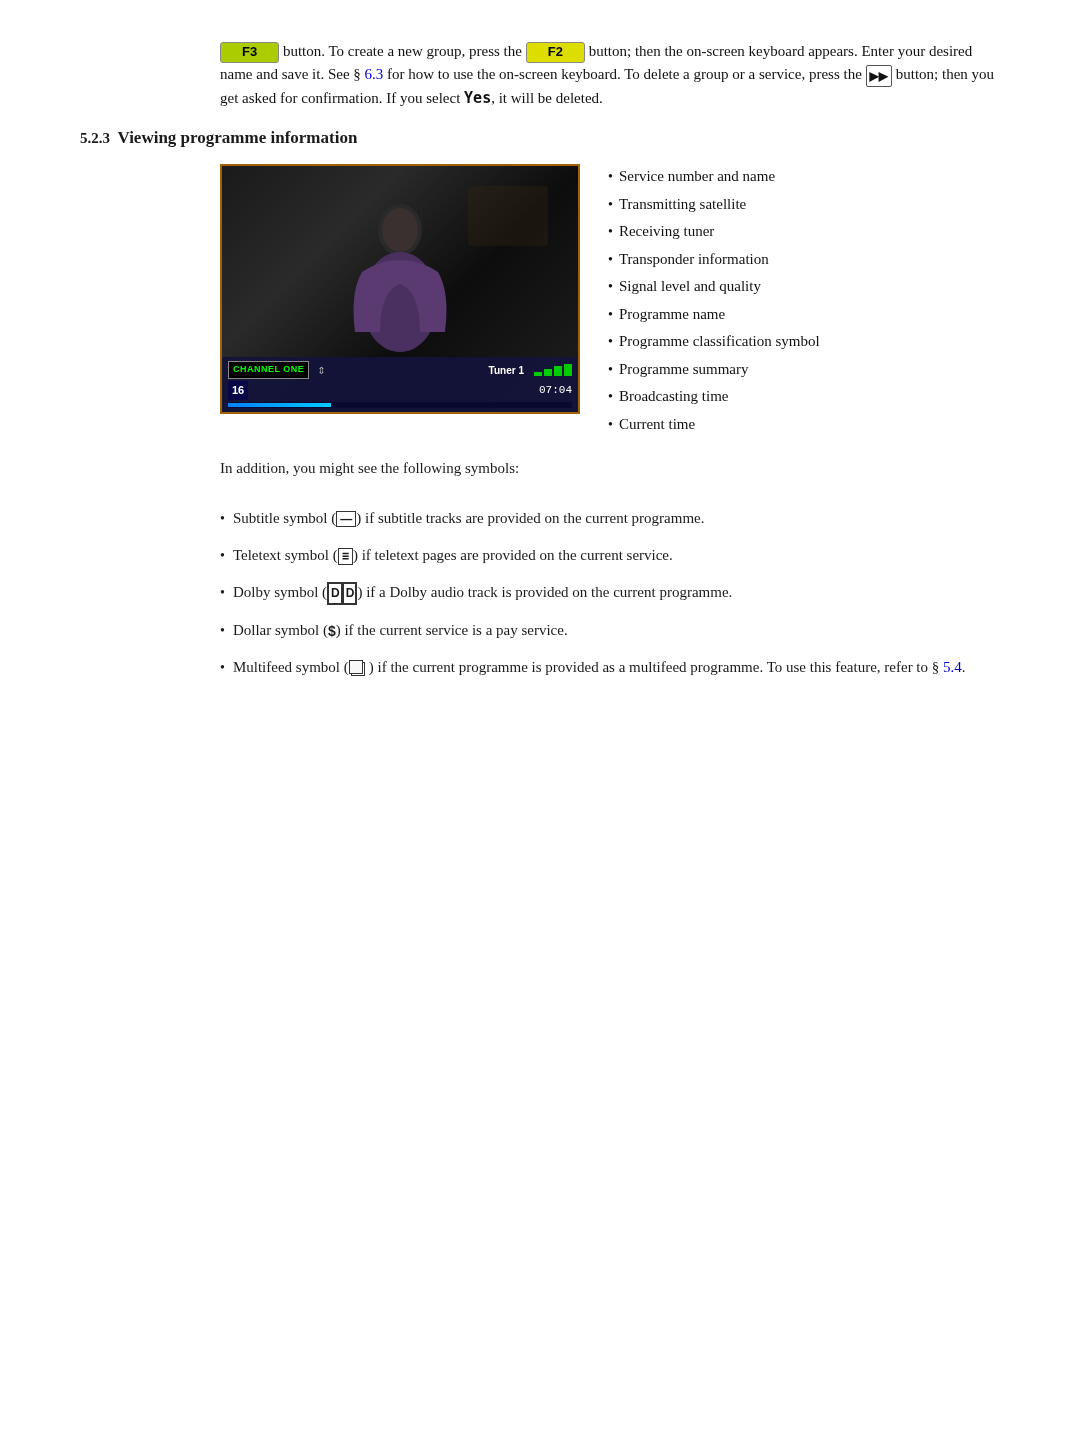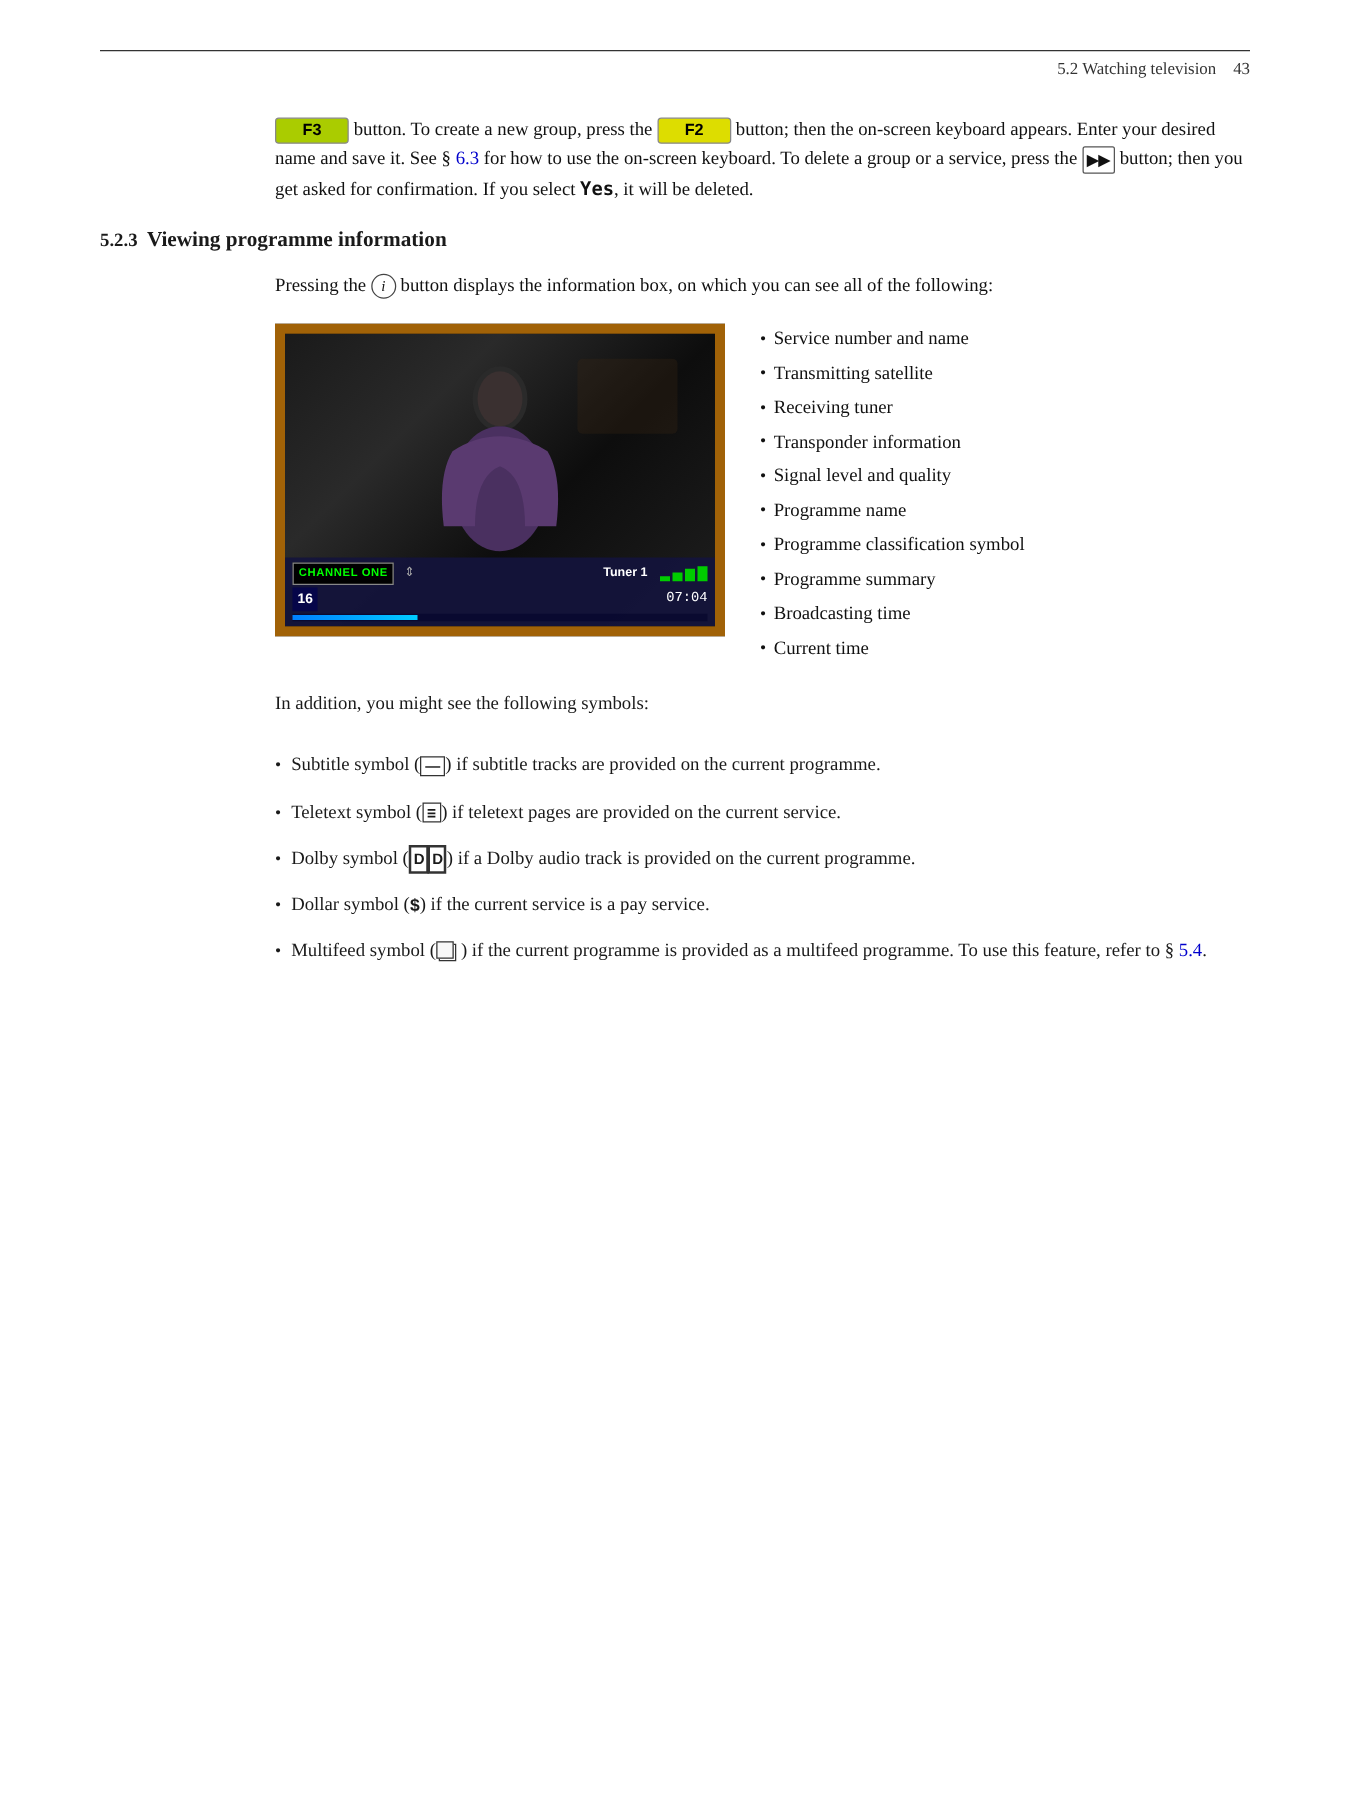--- a/index.html
+++ b/index.html
@@ -74,21 +74,21 @@
       gap: 28px;
       margin-bottom: 18px;
     }
 
     
     .tv-screenshot {
       width: 360px;
       min-width: 360px;
       height: 250px;
       background: #111;
-      border: 8px solid #a16207;
+      border: 2px solid #a16207;
       position: relative;
       overflow: hidden;
       flex-shrink: 0;
     }
 
     
     .tv-content {
       width: 100%;
       height: 100%;
       background: linear-gradient(135deg, #1a1a1a 0%, #2a2a2a 30%, #0d0d0d 60%, #1f1f1f 100%);
@@ -315,36 +315,30 @@
       font-family: "Georgia", serif;
       vertical-align: middle;
     }
 
   </style>
 </head>
 <body>
 
 <div class="page">
 
-  <div class="page-header">
-    <span>5.2 Watching television</span>&nbsp;&nbsp;&nbsp;&nbsp;<span>43</span>
-  </div>
 
   <div class="content-block">
     <span class="key-btn green-bg">F3</span><span> button. To create a new group, press the </span><span class="key-btn yellow-bg">F2</span><span> button; then the on-screen keyboard appears. Enter your desired name and save it. See § </span><a class="blue-link">6.3</a><span> for how to use the on-screen keyboard. To delete a group or a service, press the </span><span class="skip-icon">▶▶</span><span> button; then you get asked for confirmation. If you select </span><span style="font-family:monospace;font-weight:bold;">Yes</span><span>, it will be deleted.</span>
   </div>
 
   <div style="display:flex; align-items:baseline; margin-bottom:16px; margin-left:0;">
     <span class="section-number">5.2.3</span>&nbsp;&nbsp;
     <span style="font-size:17px; font-weight:bold;">Viewing programme information</span>
   </div>
 
-  <div class="content-block section-intro">
-    <span>Pressing the </span><span class="i-circle"><i>i</i></span><span> button displays the information box, on which you can see all of the following:</span>
-  </div>
 
   <div class="content-block">
     <div class="info-section">
 
       <div class="tv-screenshot">
         <div class="tv-content">
 
           <svg style="position:absolute;bottom:50px;left:50%;transform:translateX(-50%);width:120px;height:160px;" viewBox="0 0 120 160" xmlns="http://www.w3.org/2000/svg">
 
             <ellipse cx="60" cy="28" rx="22" ry="26" fill="#2a2a2a"></ellipse>

